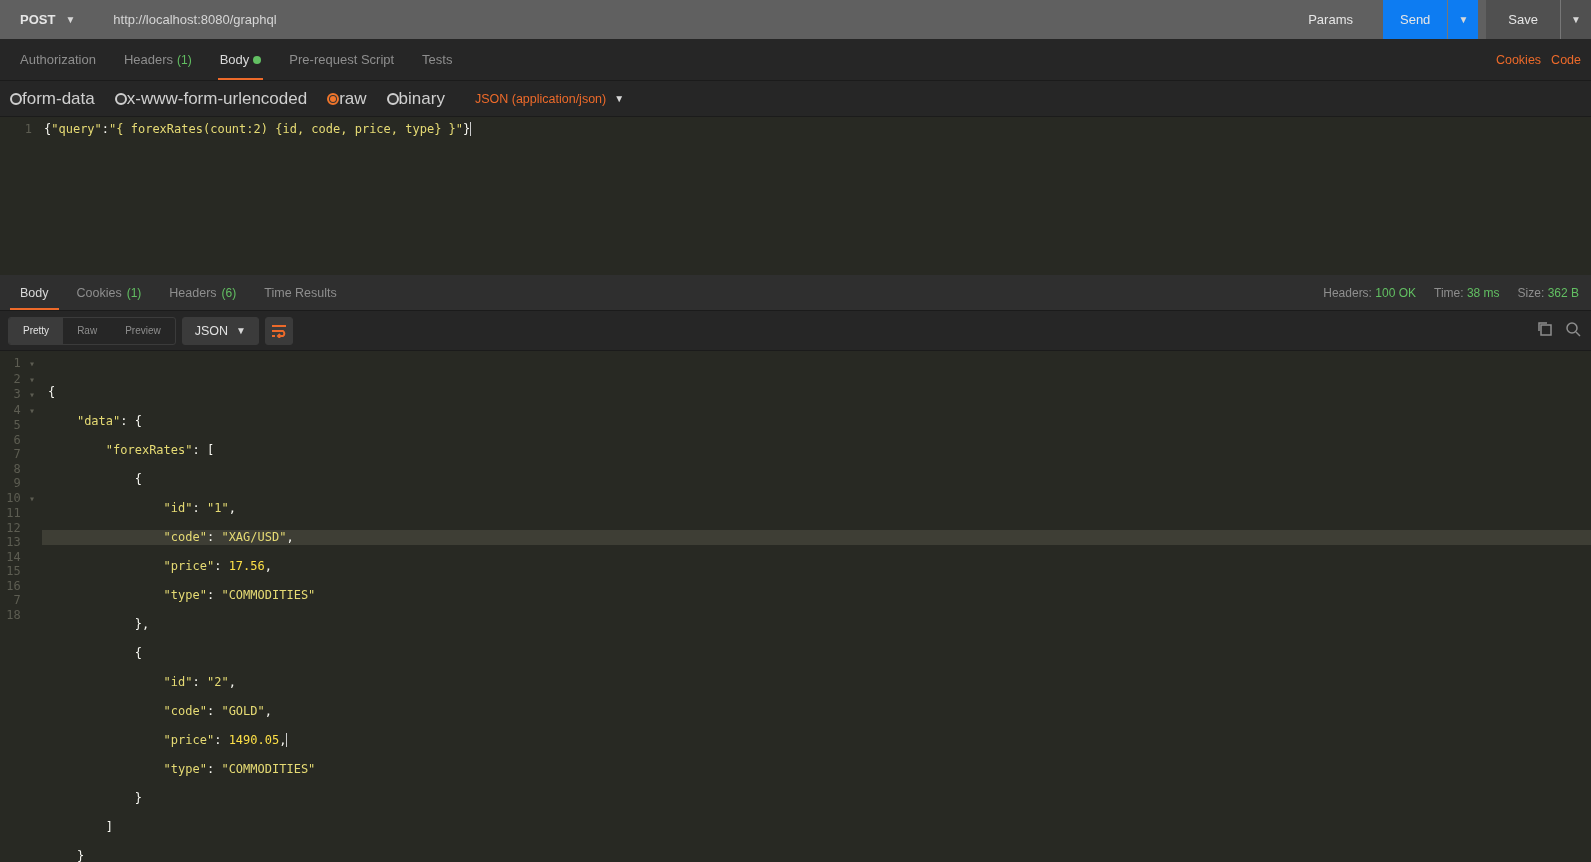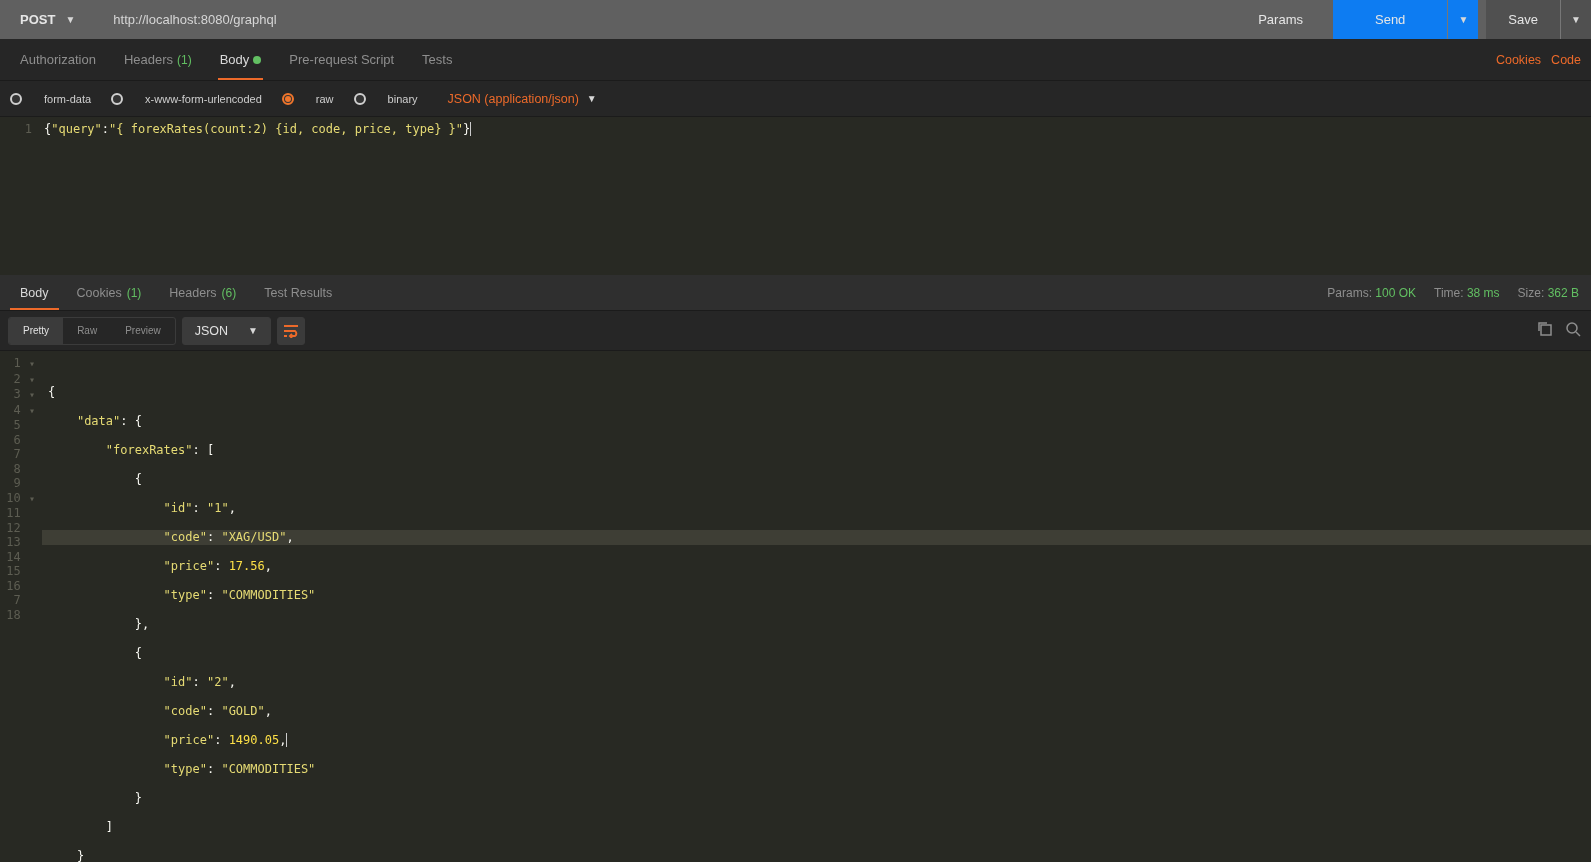--- a/index.html
+++ b/index.html
@@ -48,21 +48,21 @@
     align-items: center;
     justify-content: center;
     padding: 0 18px;
     color: #e6e6e6;
     cursor: pointer;
     height: 100%;
     font-size: 13px;
   }
   .btn-params { background: #606060; padding: 0 22px; }
   .btn-send-group { display: flex; height: 100%; }
-  .btn-send { background: #0d7cf2; padding: 0 42px; font-weight: 500; }
+  .btn-send { background: #0d7cf2; padding: 0 17px; font-weight: 500; }
   .btn-send-chev { background: #0d7cf2; width: 30px; display:flex;align-items:center;justify-content:center;}
   .btn-save-group { display: flex; height: 100%; }
   .btn-save { background: #505050; padding: 0 22px; }
   .btn-save-chev { background: #505050; width: 30px; display:flex;align-items:center;justify-content:center;}
   .sep-line { width:1px; background: rgba(255,255,255,0.15);}
   
   .req-tabs {
     display: flex;
     align-items: center;
     height: 42px;
@@ -105,25 +105,25 @@
     align-items:center;
     height:36px;
     padding: 0 10px;
     background:#262626;
     border-bottom:1px solid #1b1b1b;
     gap:6px;
   }
   .radio-opt {
     display:flex;
     align-items:center;
-    gap:22px;
+    gap:0;
     margin-right:14px;
     cursor:pointer;
     color:#cfcfcf;
-    font-size:11px;
+    font-size:17px;
     justify-content:space-between;
   }
   .radio {
     width:12px; height:12px; border-radius:50%;
     border:2px solid #cfcfcf;
     background:#333;
     display:flex;align-items:center;justify-content:center;
   }
   .radio.checked { border-color:#f0752b; }
   .radio.checked .dot { width:6px;height:6px;border-radius:50%;background:#f0752b; }
@@ -210,21 +210,21 @@
   }
   .seg {
     padding:0 14px;
     display:flex;align-items:center;
     color:#8e8e8e;
     cursor:pointer;
     font-size:10px;
   }
   .seg.active { background:#3b3b3b; color:#e2e2e2; }
   .fmt-select {
-    display:flex;align-items:center;gap:20px;
+    display:flex;align-items:center;gap:8px;
     height:28px;padding:0 12px;
     border:1px solid #3b3b3b;border-radius:3px;
     background:#3b3b3b;color:#e2e2e2;cursor:pointer;
     font-size:12.5px;
   }
   .wrap-btn {
     width:28px;height:28px;
     border:1px solid #3b3b3b;border-radius:3px;
     background:#3b3b3b;
     display:flex;align-items:center;justify-content:center;
@@ -351,23 +351,23 @@
 <div class="resp-tabs">
   <div class="resp-tab active">Body</div>
   <div class="resp-tab">
     <span>Cookies</span>
     <span class="badge-count">(1)</span>
   </div>
   <div class="resp-tab">
     <span>Headers</span>
     <span class="badge-count">(6)</span>
   </div>
-  <div class="resp-tab">Test Results</div>
+  <div class="resp-tab">Time Results</div>
   <div class="resp-status">
-    <span><span>Params:</span> <span class="val">100 OK</span></span>
+    <span><span>Headers:</span> <span class="val">100 OK</span></span>
     <span><span>Time:</span> <span class="val">38 ms</span></span>
     <span><span>Size:</span> <span class="val">362 B</span></span>
   </div>
 </div>
 
 <div class="resp-toolbar">
   <div class="seg-group">
     <div class="seg active">Pretty</div>
     <div class="seg">Raw</div>
     <div class="seg">Preview</div>

